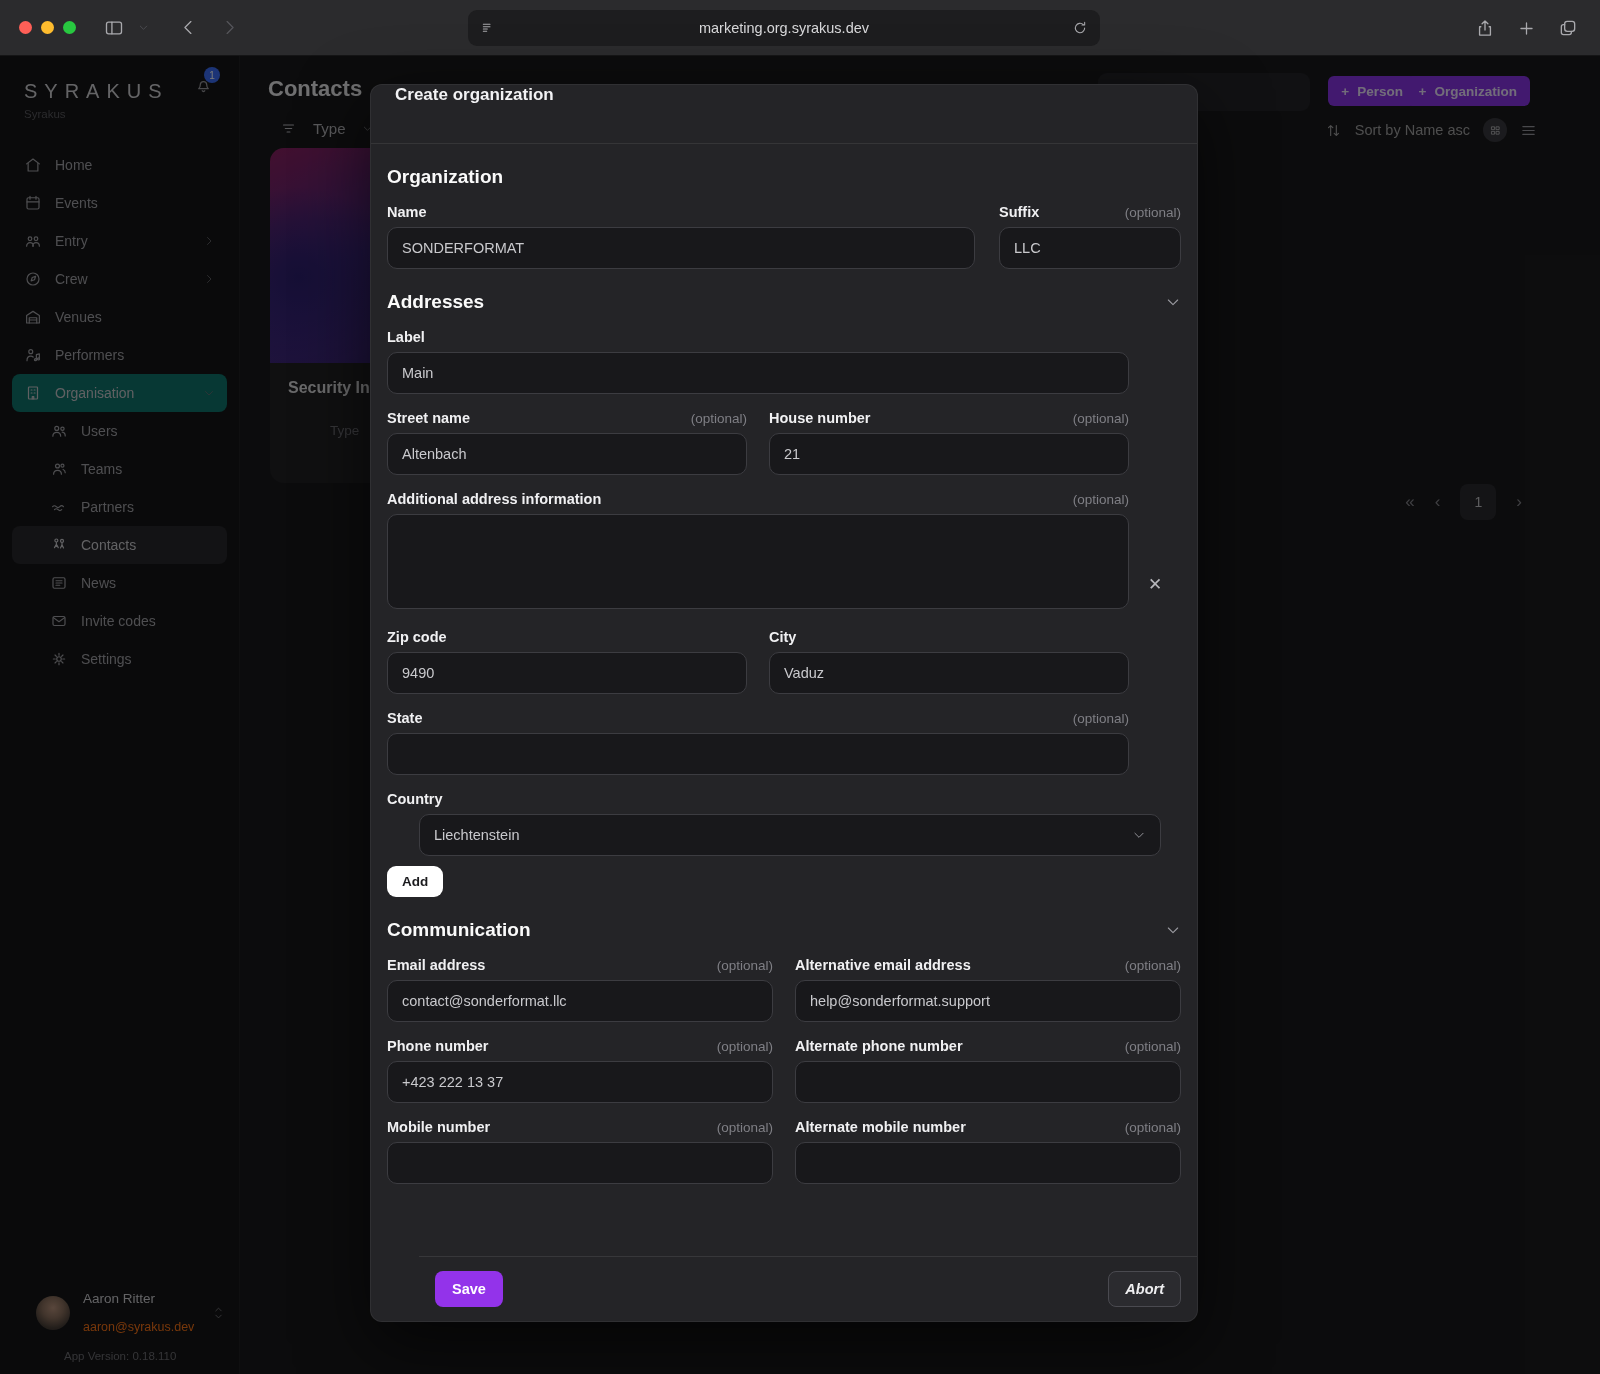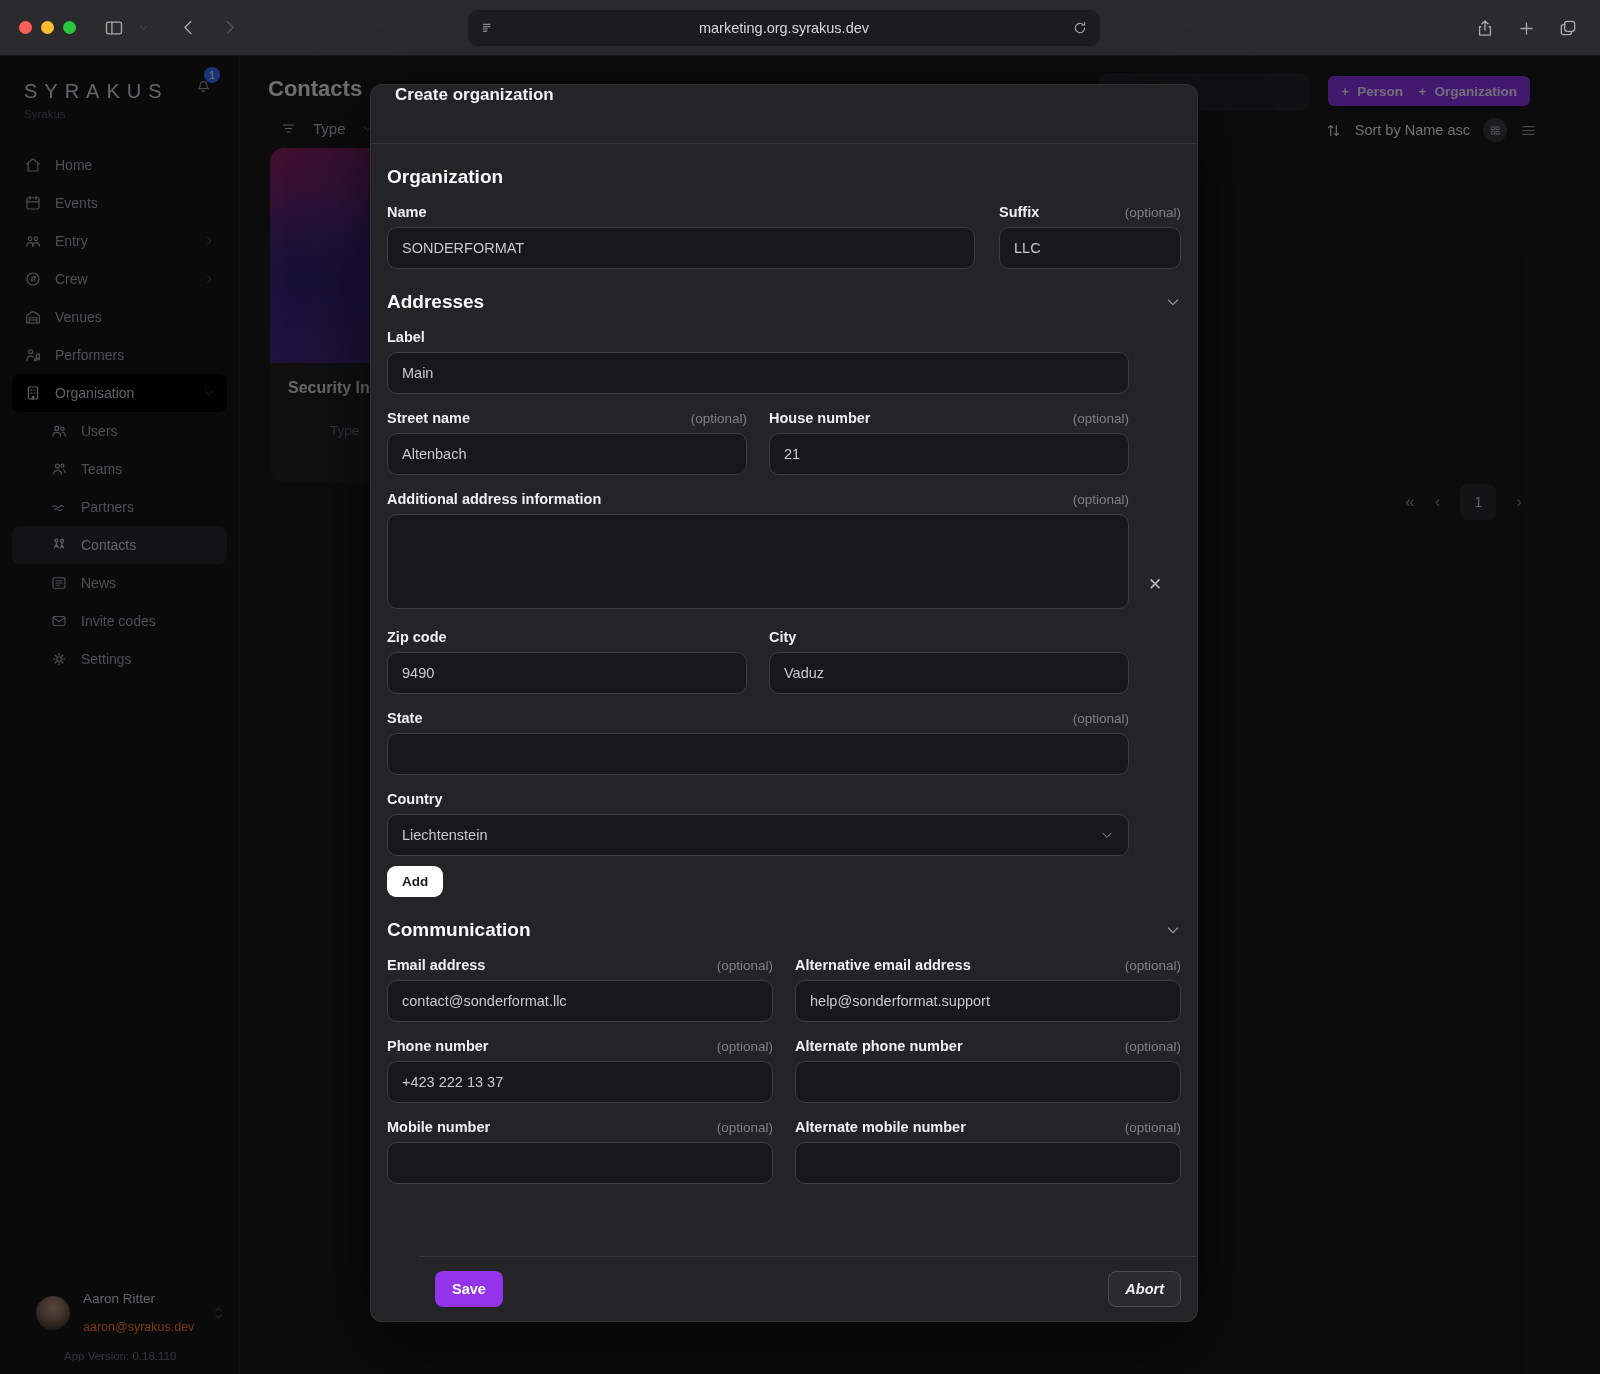--- a/index.html
+++ b/index.html
@@ -28,21 +28,21 @@
   
   .sidebar { position:absolute; left:0; top:0; bottom:0; width:240px; background:#161618; border-right:1px solid rgba(255,255,255,0.05); }
   .logo-row { padding:24px 24px 0; position:relative; }
   .logo { font-size:20px; letter-spacing:7px; color:#d2d2d6; font-weight:400; }
   .workspace { font-size:11.5px; color:#5a5a5f; margin-top:5px; }
   .bell-wrap { position:absolute; right:26px; top:20px; color:#9a9a9f; }
   .badge { position:absolute; top:-9px; right:-7px; min-width:16px; height:16px; border-radius:8px; background:#3b6ef6; color:#fff; font-size:10px; display:flex; align-items:center; justify-content:center; padding:0 4px; }
   .nav { margin-top:26px; }
   .nav-item { display:flex; align-items:center; gap:13px; height:38px; margin:0 12px; padding:0 12px; border-radius:8px; color:#a4a4a9; font-size:14px; }
   .nav-item .chev { margin-left:auto; color:#6c6c72; }
-  .nav-item.parent-active { background:#000000; color:#c9c9cd; }
+  .nav-item.parent-active { background:#0f766e; color:#c9c9cd; }
   .nav-sub .nav-item { padding-left:38px; }
   .nav-sub .nav-item.active { background:#28282c; color:#cdcdd1; }
   .user-block { position:absolute; left:36px; right:14px; bottom:40px; display:flex; align-items:center; gap:13px; }
   .avatar { width:34px; height:34px; border-radius:50%; background:radial-gradient(circle at 50% 35%, #b9937d 0%, #8a6f5d 38%, #4a4039 72%, #2e2a27 100%); flex:none; }
   .user-name { font-size:13.5px; color:#cfcfd3; }
   .user-email { font-size:12.5px; color:#f97316; margin-top:14px; }
   .user-chev { margin-left:auto; color:#7a7a80; }
   .app-version { position:absolute; left:64px; bottom:12px; font-size:11.5px; color:#6e6e73; }
 
   
@@ -56,21 +56,21 @@
       radial-gradient(95px 75px at 78% 12%, #b02468 0%, rgba(176,36,104,0) 70%),
       radial-gradient(115px 95px at 88% 88%, #9c2b57 0%, rgba(156,43,87,0) 72%),
       radial-gradient(135px 120px at 12% 60%, #2e2170 0%, rgba(46,33,112,0) 75%),
       linear-gradient(155deg, #8c2162 0%, #462a86 45%, #35236e 100%); }
   .card-title { font-size:16px; font-weight:700; color:#dcdcde; padding:16px 18px 0; white-space:nowrap; }
   .card-type { margin:26px 0 0 60px; font-size:13.5px; color:#6f6f75; }
   .search-box { position:absolute; right:290px; top:17px; width:212px; height:38px; background:#242428; border-radius:9px; }
   .btn-accent { display:flex; align-items:center; gap:8px; height:30px; padding:0 13px; border-radius:6px; background:#8a36e8; color:#efe3ff; font-size:13.5px; font-weight:700; border:none; }
   .btn-person { position:absolute; right:184px; top:20px; }
   .btn-org { position:absolute; right:70px; top:20px; }
-  .sort-row { position:absolute; right:63px; top:62px; display:flex; align-items:center; gap:13px; color:#e5e5e5; font-size:14.5px; }
+  .sort-row { position:absolute; right:63px; top:62px; display:flex; align-items:center; gap:13px; color:#a3a3a3; font-size:14.5px; }
   .view-grid { width:24px; height:24px; border-radius:50%; background:#3a3a3f; color:#cfcfd3; display:flex; align-items:center; justify-content:center; }
   .view-list { color:#9a9a9f; }
   .pagination { position:absolute; right:78px; top:428px; display:flex; align-items:center; gap:20px; color:#85858b; font-size:17px; }
   .page-box { width:36px; height:36px; border-radius:8px; background:#2b2b2f; color:#c3c3c7; display:flex; align-items:center; justify-content:center; font-size:14px; }
 
   
   .scrim { position:absolute; inset:0; background:rgba(0,0,0,0.52); z-index:5; }
   .modal { position:absolute; left:370px; top:28px; width:828px; height:1238px; background:#242427; border:1px solid rgba(255,255,255,0.06); border-radius:12px; z-index:6; display:flex; flex-direction:column; box-shadow:0 24px 70px rgba(0,0,0,0.6); }
   .modal-header { height:59px; padding:0 24px; display:flex; align-items:flex-start; border-bottom:1px solid rgba(255,255,255,0.08); }
   .modal-title { font-size:17px; font-weight:700; color:#f2f2f4; }
@@ -81,21 +81,21 @@
   .label-row { display:flex; justify-content:space-between; align-items:baseline; margin:16px 0 7px; }
   .f-label { font-size:14.5px; font-weight:700; color:#f0f0f2; }
   .optional { font-size:13.5px; color:#7f7f85; }
   .tinput { width:100%; height:42px; background:#18181b; border:1px solid #3c3c41; border-radius:10px; color:#c9c9cd; font-size:14.5px; padding:0 14px; font-family:inherit; }
   textarea.tinput { height:95px; padding-top:11px; resize:none; }
   .row-ns { display:grid; grid-template-columns:1fr 182px; column-gap:24px; }
   .row-2 { display:grid; grid-template-columns:1fr 1fr; column-gap:22px; }
   .addr-wrap { display:flex; }
   .addr-fields { flex:1; min-width:0; }
   .addr-remove { width:52px; display:flex; align-items:center; justify-content:center; color:#b6b6ba; font-size:17px; }
-  .select { display:flex; align-items:center; justify-content:space-between; cursor:default; }
+  .select { display:flex; align-items:center; justify-content:space-between; cursor:default;margin-left:32px; }
   .select .chev { color:#9a9aa0; }
   .btn-add { margin-top:10px; background:#ffffff; color:#1b1b1e; font-size:13.5px; font-weight:700; border:none; border-radius:9px; padding:8px 15px; }
   .modal-footer { border-top:1px solid rgba(255,255,255,0.09); padding:14px 16px; display:flex; align-items:center; justify-content:space-between;margin-left:48px; }
   .btn-save { background:#9333ea; color:#fff; font-size:14.5px; font-weight:700; border:none; border-radius:8px; padding:10px 17px; }
   .btn-abort { background:#2b2b2f; color:#eeeef0; font-size:14.5px; font-weight:700; border:1px solid #4a4a50; border-radius:8px; padding:9px 16px;font-style:italic; }
 </style>
 </head>
 <body>
 
 <div class="chrome">

